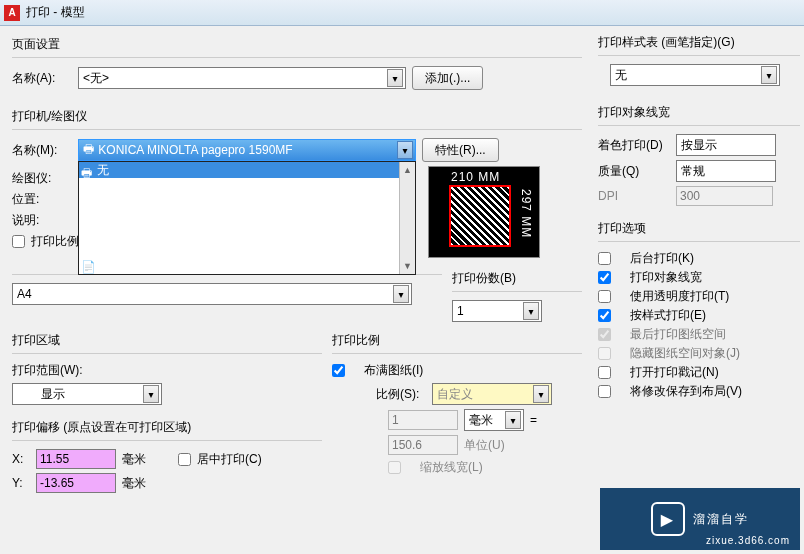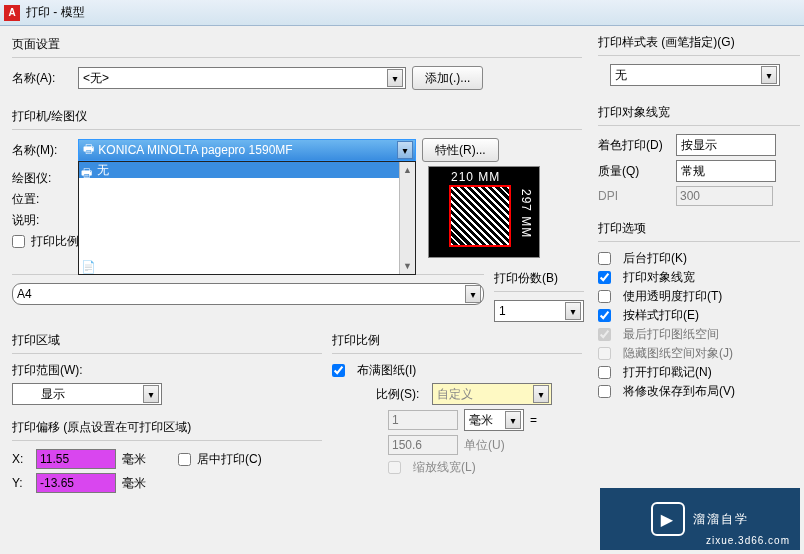--- a/index.html
+++ b/index.html
@@ -12,36 +12,36 @@
 .right-col { flex: 1; padding-right:4px;}
 .group-borderless { padding: 2px 0 6px 0; margin-bottom: 6px; }
 .row { display: flex; align-items: center; margin: 4px 0; gap: 6px; }
 .label { min-width: 60px; }
 .label-s { min-width: 50px; margin-left: 44px; }
 select, .combo { height: 22px; border: 1px solid #7a7a7a; background: #fff; font-size: 12px; padding: 1px 2px; }
 .combo { display:flex; align-items:center; justify-content:space-between; padding:0 2px 0 4px; position:relative;}
 .combo .arrow { width:16px; height:18px; background:linear-gradient(#f5f5f5,#ddd); border:1px solid #888; display:flex;align-items:center;justify-content:center;}
 .combo .arrow:after{content:"▾"; font-size:10px;}
 .btn { height: 24px; border: 1px solid #888; background: linear-gradient(#fefefe,#e4e4e4); border-radius: 3px; padding: 0 12px; cursor: pointer; }
-.textfield { height: 20px; border: 1px solid #7a7a7a; background:#d946ef; padding:1px 3px; }
+.textfield { height: 20px; border: 1px solid #7a7a7a; background:#f0abfc; padding:1px 3px; }
 .textfield.ro { background:#f0f0f0; color:#777; border-color:#b6b6b6;}
 input[type=checkbox]{ width:13px; height:13px;}
 .printer-dd { border:1px solid #3399ff; background:linear-gradient(#6cb6f0,#3a8de0); color:#fff; height:22px; display:flex; align-items:center; justify-content:space-between; padding:0 2px 0 4px; }
 .printer-dd .arrow{ width:16px; height:18px; background:linear-gradient(#c4ddf4,#8cb9e4); border:1px solid #4a80c0; display:flex;align-items:center;justify-content:center;}
 .printer-dd .arrow:after{content:"▾"; font-size:10px; color:#000;}
 .dropdown-list { position:absolute; background:#fff; border:1px solid #222; width:338px; z-index:10; }
 .dropdown-list .item{ display:flex; align-items:center; height:16px; padding:0 2px; gap:4px; font-family:"SimSun",monospace; font-size:12px;}
 .dropdown-list .item.sel{ background:#3a8de0; color:#fff;}
 .dropdown-list .sb{ position:absolute; right:0; top:0; bottom:0; width:16px; background:#eaeaea; border-left:1px solid #bbb; display:flex; flex-direction:column; justify-content:space-between; align-items:center;}
 .dropdown-list .sb span{ font-size:9px; color:#666; line-height:16px;}
 .preview { width:112px; height:92px; border:1px solid #888; background:#000; color:#fff; font-size:9px; position:relative; }
 .preview .paper{ position:absolute; left:20px; top:18px; width:62px; height:62px; border:2px solid #f00; background:repeating-linear-gradient(45deg,#fff 0,#fff 2px,#000 2px,#000 5px);}
 .preview .toptxt{ position:absolute; left:22px; top:3px; letter-spacing:1px;}
 .preview .sidetxt{ position:absolute; right:6px; top:22px; writing-mode:vertical-rl; letter-spacing:1px;}
-.cb-row{ display:flex; align-items:center; gap:12px; margin:2px 0;}
+.cb-row{ display:flex; align-items:center; gap:19px; margin:2px 0;}
 .cb-row.dim label{ color:#777;}
 .pic-icon{width:12px;height:12px;display:inline-block;}
 .watermark{ position:absolute; right:4px; bottom:4px; width:200px; height:62px; background:#1a466e; color:#fff; display:flex; align-items:center; justify-content:center; gap:8px; font-size:22px; letter-spacing:2px;}
 .watermark .play{width:34px;height:34px;border:2px solid #fff;border-radius:6px;display:flex;align-items:center;justify-content:center;}
 .watermark .play:after{content:"▶"; font-size:16px;}
 .watermark .sub{position:absolute;bottom:4px;right:10px;font-size:10px;letter-spacing:1px;}
 .section-hr{ border:none; border-top:1px solid #ccc; margin:4px 0 8px 0;}
 .flex{ display:flex; gap:10px;}
 .disabled-label{ color:#888;}
 </style>
@@ -138,21 +138,21 @@
           <span class="toptxt">210 MM</span>
           <span class="sidetxt">297 MM</span>
           <div class="paper"></div>
         </div>
       </div>
     </div>
 
     <div class="flex">
       <div style="flex:1;">
         <hr class="section-hr">
-        <div class="combo" style="width:472px;border-radius:9px;">
+        <div class="combo" style="width:400px;">
           <span>A4</span>
             <span class="arrow"></span>
         </div>
       </div>
       <div style="width:130px;">
         <div>打印份数(B)</div>
         <hr class="section-hr">
         <div class="combo" style="width:90px;">
           <span>1</span>
             <span class="arrow"></span>

